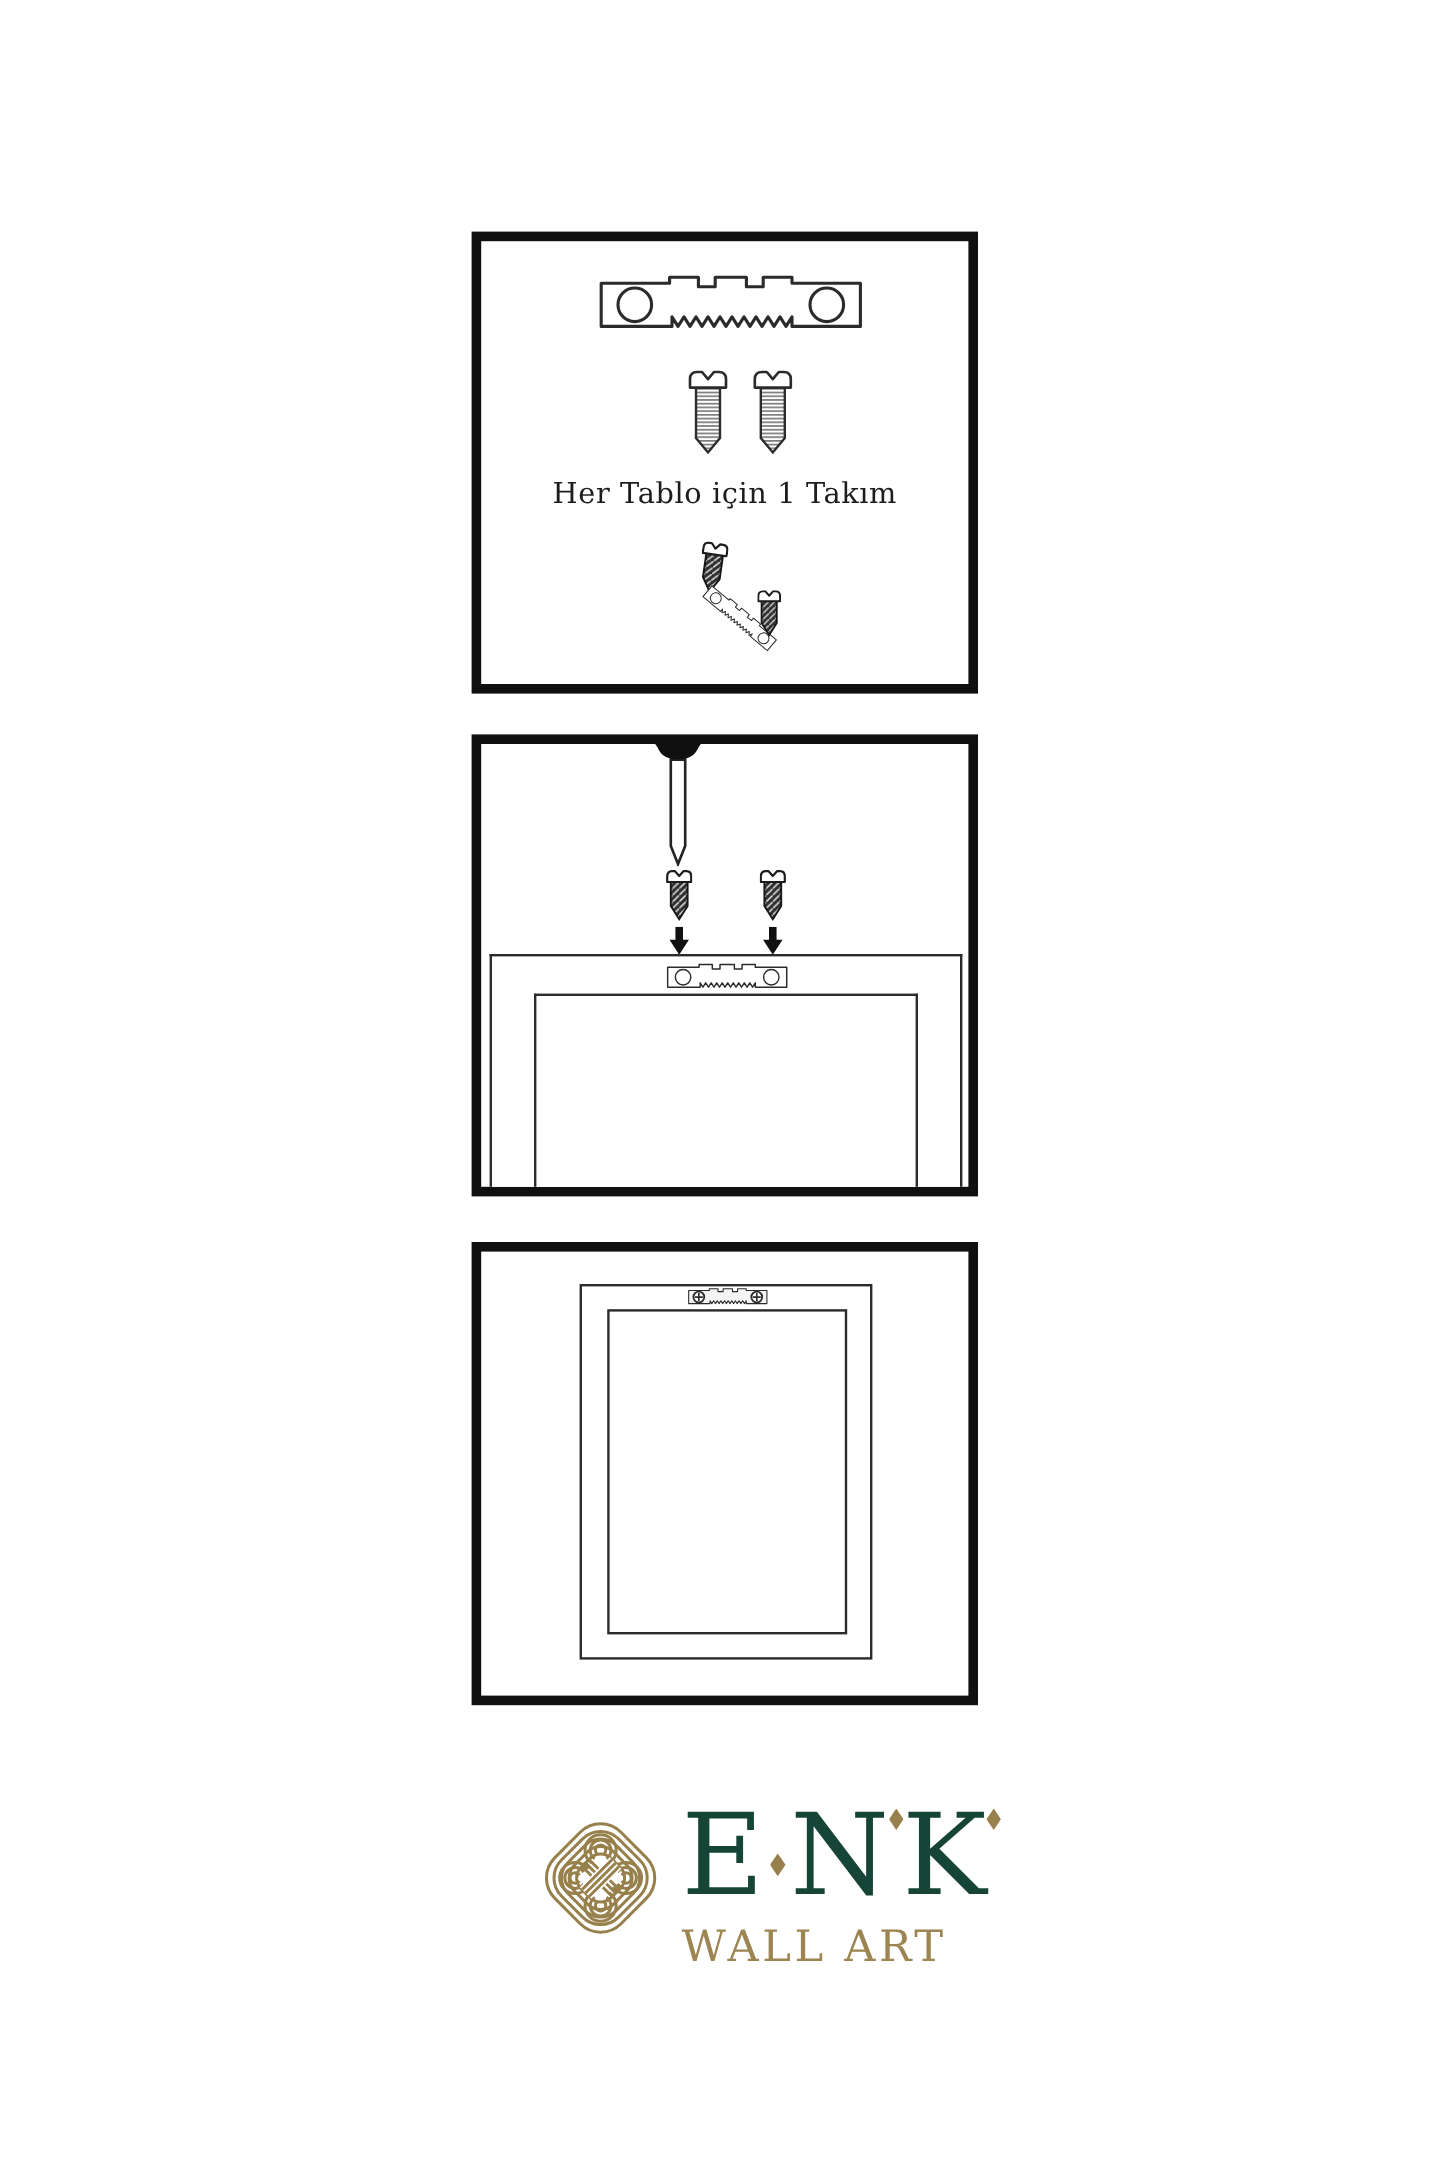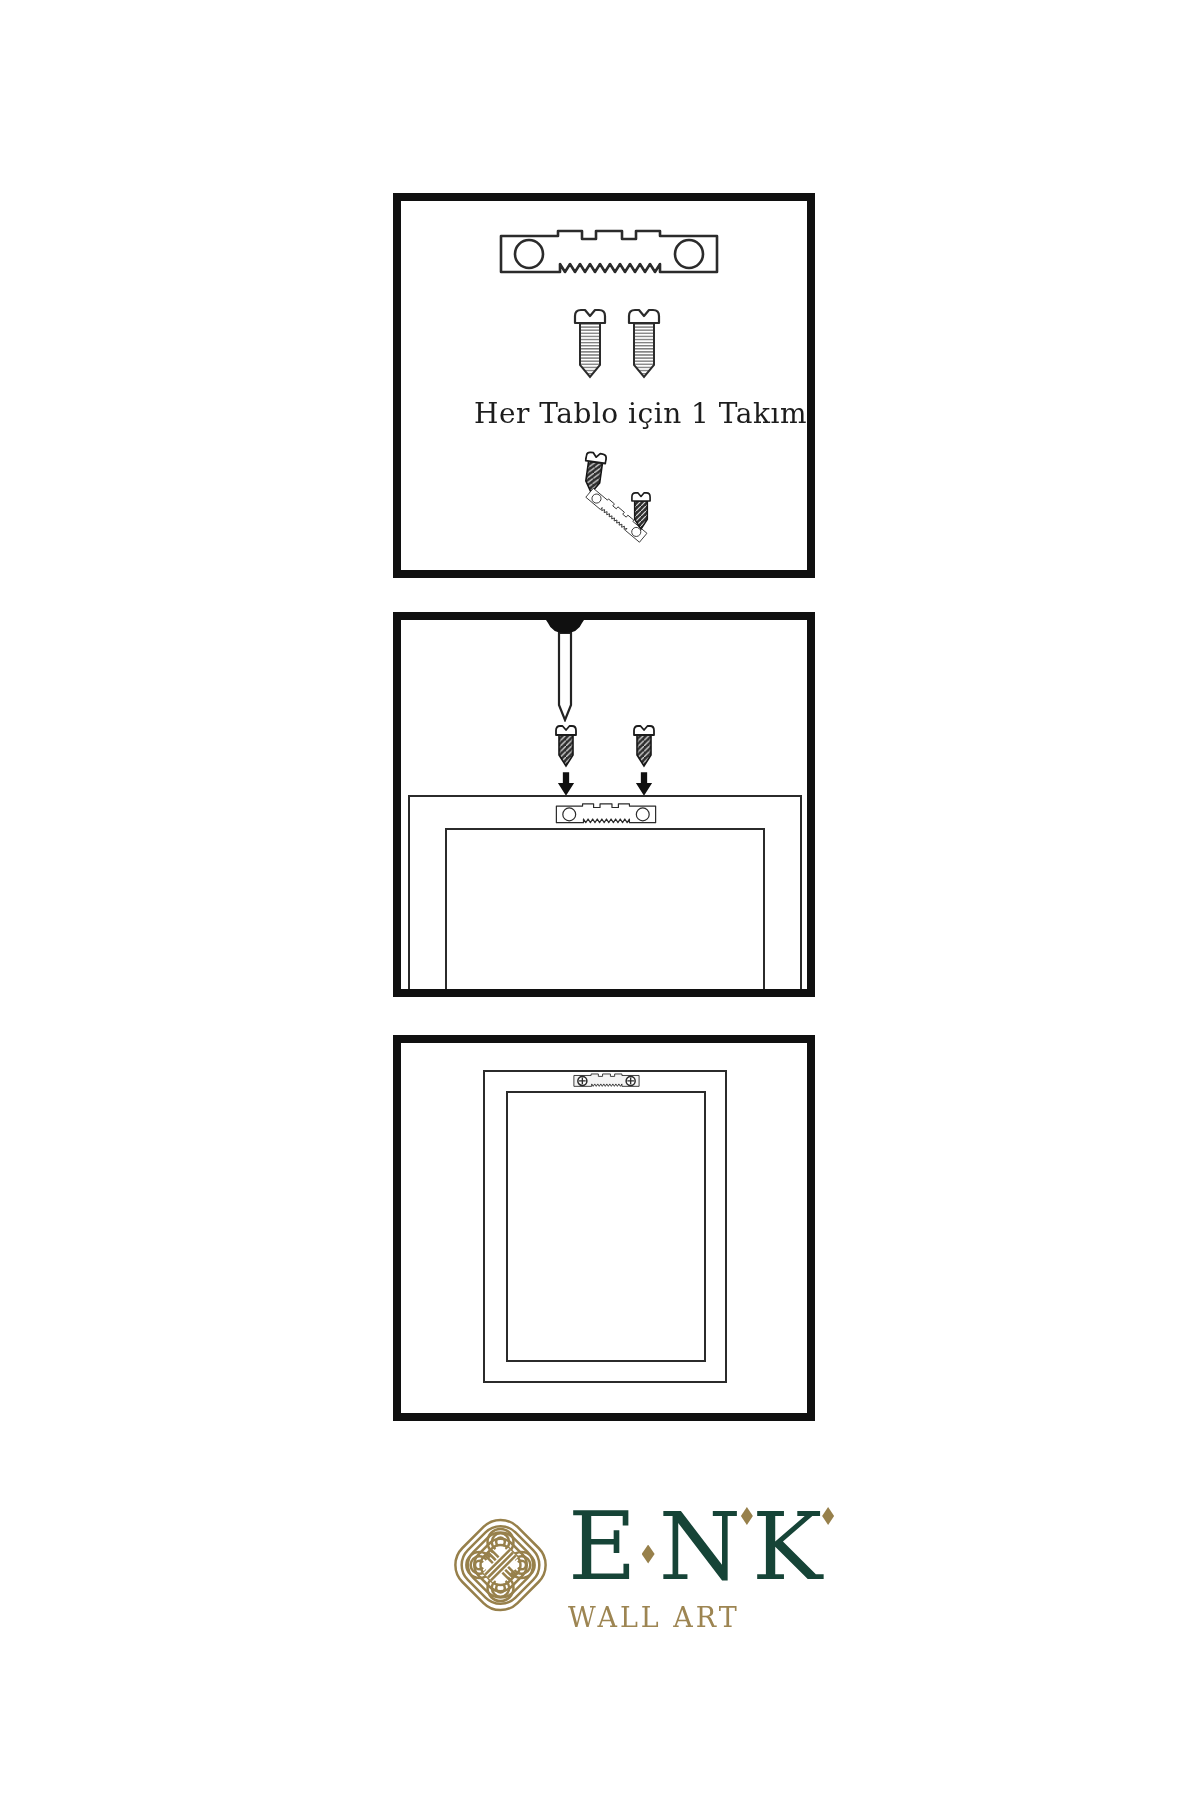--- a/index.html
+++ b/index.html
@@ -3,40 +3,40 @@
 <meta charset="utf-8">
 <style>
   html,body{margin:0;padding:0;background:#fff;}
   .page{position:relative;width:1200px;height:1800px;background:#fff;overflow:hidden;
         font-family:"Liberation Sans",sans-serif;}
   .panel{position:absolute;left:393px;width:422px;border:8px solid #101010;background:#fff;box-sizing:border-box;}
   #panel1{top:193px;height:385px;}
   #panel2{top:612px;height:385px;}
   #panel3{top:1035px;height:386px;}
   .abs{position:absolute;}
-  .caption{position:absolute;left:0;right:0;top:196px;text-align:right;
-           font-family:"DejaVu Serif",serif;font-size:28px;letter-spacing:.5px;color:#1d1d1d;}
+  .caption{position:absolute;left:0;right:0;top:196px;text-align:center;
+           font-family:"DejaVu Serif",serif;font-size:24px;letter-spacing:.5px;color:#1d1d1d;}
   
   .frame{position:absolute;border:2px solid #2b2b2b;background:#fff;box-sizing:border-box;}
   .noBottom{border-bottom:none;}
   
   .tilt40{transform:rotate(40deg);}
   .tilt8{transform:rotate(8deg);}
   
   .brand{position:absolute;left:438px;top:1497px;width:360px;height:170px;}
   .knot{position:absolute;left:0;top:0;width:125px;height:136px;}
   .brand-text{position:absolute;left:130px;top:8px;}
   .brand-name{display:flex;align-items:flex-start;font-family:"DejaVu Serif",serif;
               font-size:94px;line-height:84px;color:#164437;letter-spacing:1px;}
   .brand-letter{position:relative;display:inline-block;}
   .dia{display:inline-block;width:13px;height:19px;background:#97804b;
        clip-path:polygon(50% 0,100% 50%,50% 100%,0 50%);}
   .dia-mid{align-self:center;margin:14px 4px 0 4px;}
   .dia-top{position:absolute;top:2px;right:-11px;width:12px;height:18px;}
-  .brand-sub{margin-top:13px;font-family:"DejaVu Serif",serif;font-size:27px;
+  .brand-sub{margin-top:13px;font-family:"DejaVu Serif",serif;font-size:36px;
              letter-spacing:3px;color:#9d8552;}
   svg{display:block;}
 </style>
 </head>
 <body>
 
 <svg width="0" height="0" style="position:absolute" aria-hidden="true">
   <defs>
     <pattern id="hatchH" width="4" height="3.1" patternUnits="userSpaceOnUse">
       <rect width="4" height="3.1" fill="#ffffff"></rect>

